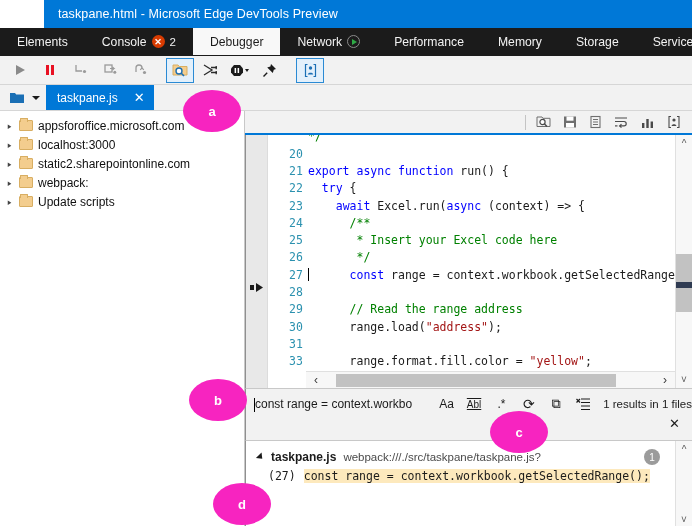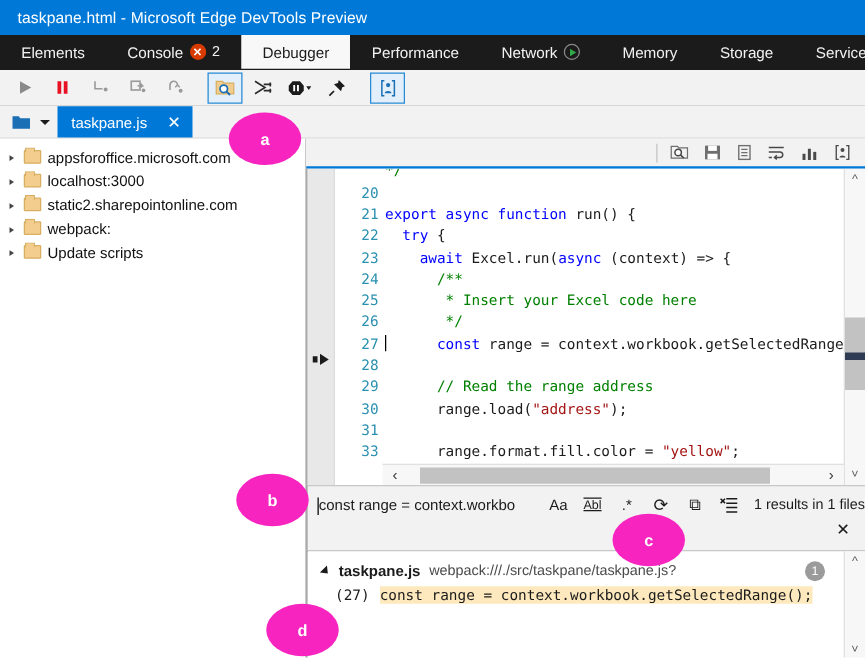--- a/index.html
+++ b/index.html
@@ -8,21 +8,21 @@
     overflow: hidden;
     font-family: "Liberation Sans", sans-serif;
     background: #ffffff;
   }
   #app { position: relative; width: 692px; height: 526px; overflow: hidden; }
 
   
   .titlebar {
     height: 28px; background: #0078d7; color: #ffffff;
     display: flex; align-items: center; padding-left: 14px;
-    font-size: 12.5px; letter-spacing: .1px;
+    font-size: 12.5px; letter-spacing: .1px; margin-left: 44px;
   }
 
   
   .tabstrip {
     height: 28px; background: #1b1b1b; display: flex; align-items: stretch;
     border-bottom: 1px solid #1b1b1b;
   }
   .tab {
     display: flex; align-items: center; gap: 5px;
     padding: 0 17px; color: #f2f2f2; font-size: 12.2px;
@@ -227,27 +227,27 @@
       </div>
       <div class="tab">
         <span>Console</span>
         <span class="err-badge">✕</span>
         <span class="err-count">2</span>
       </div>
       <div class="tab active">
         <span>Debugger</span>
       </div>
       <div class="tab">
-        <span>Performance</span>
-      </div>
-      <div class="tab">
         <span>Network</span>
         <span class="net-dot">
           <span class="tri"></span>
         </span>
+      </div>
+      <div class="tab">
+        <span>Performance</span>
       </div>
       <div class="tab">
         <span>Memory</span>
       </div>
       <div class="tab">
         <span>Storage</span>
       </div>
       <div class="tab">
         <span>Service Workers</span>
       </div>

